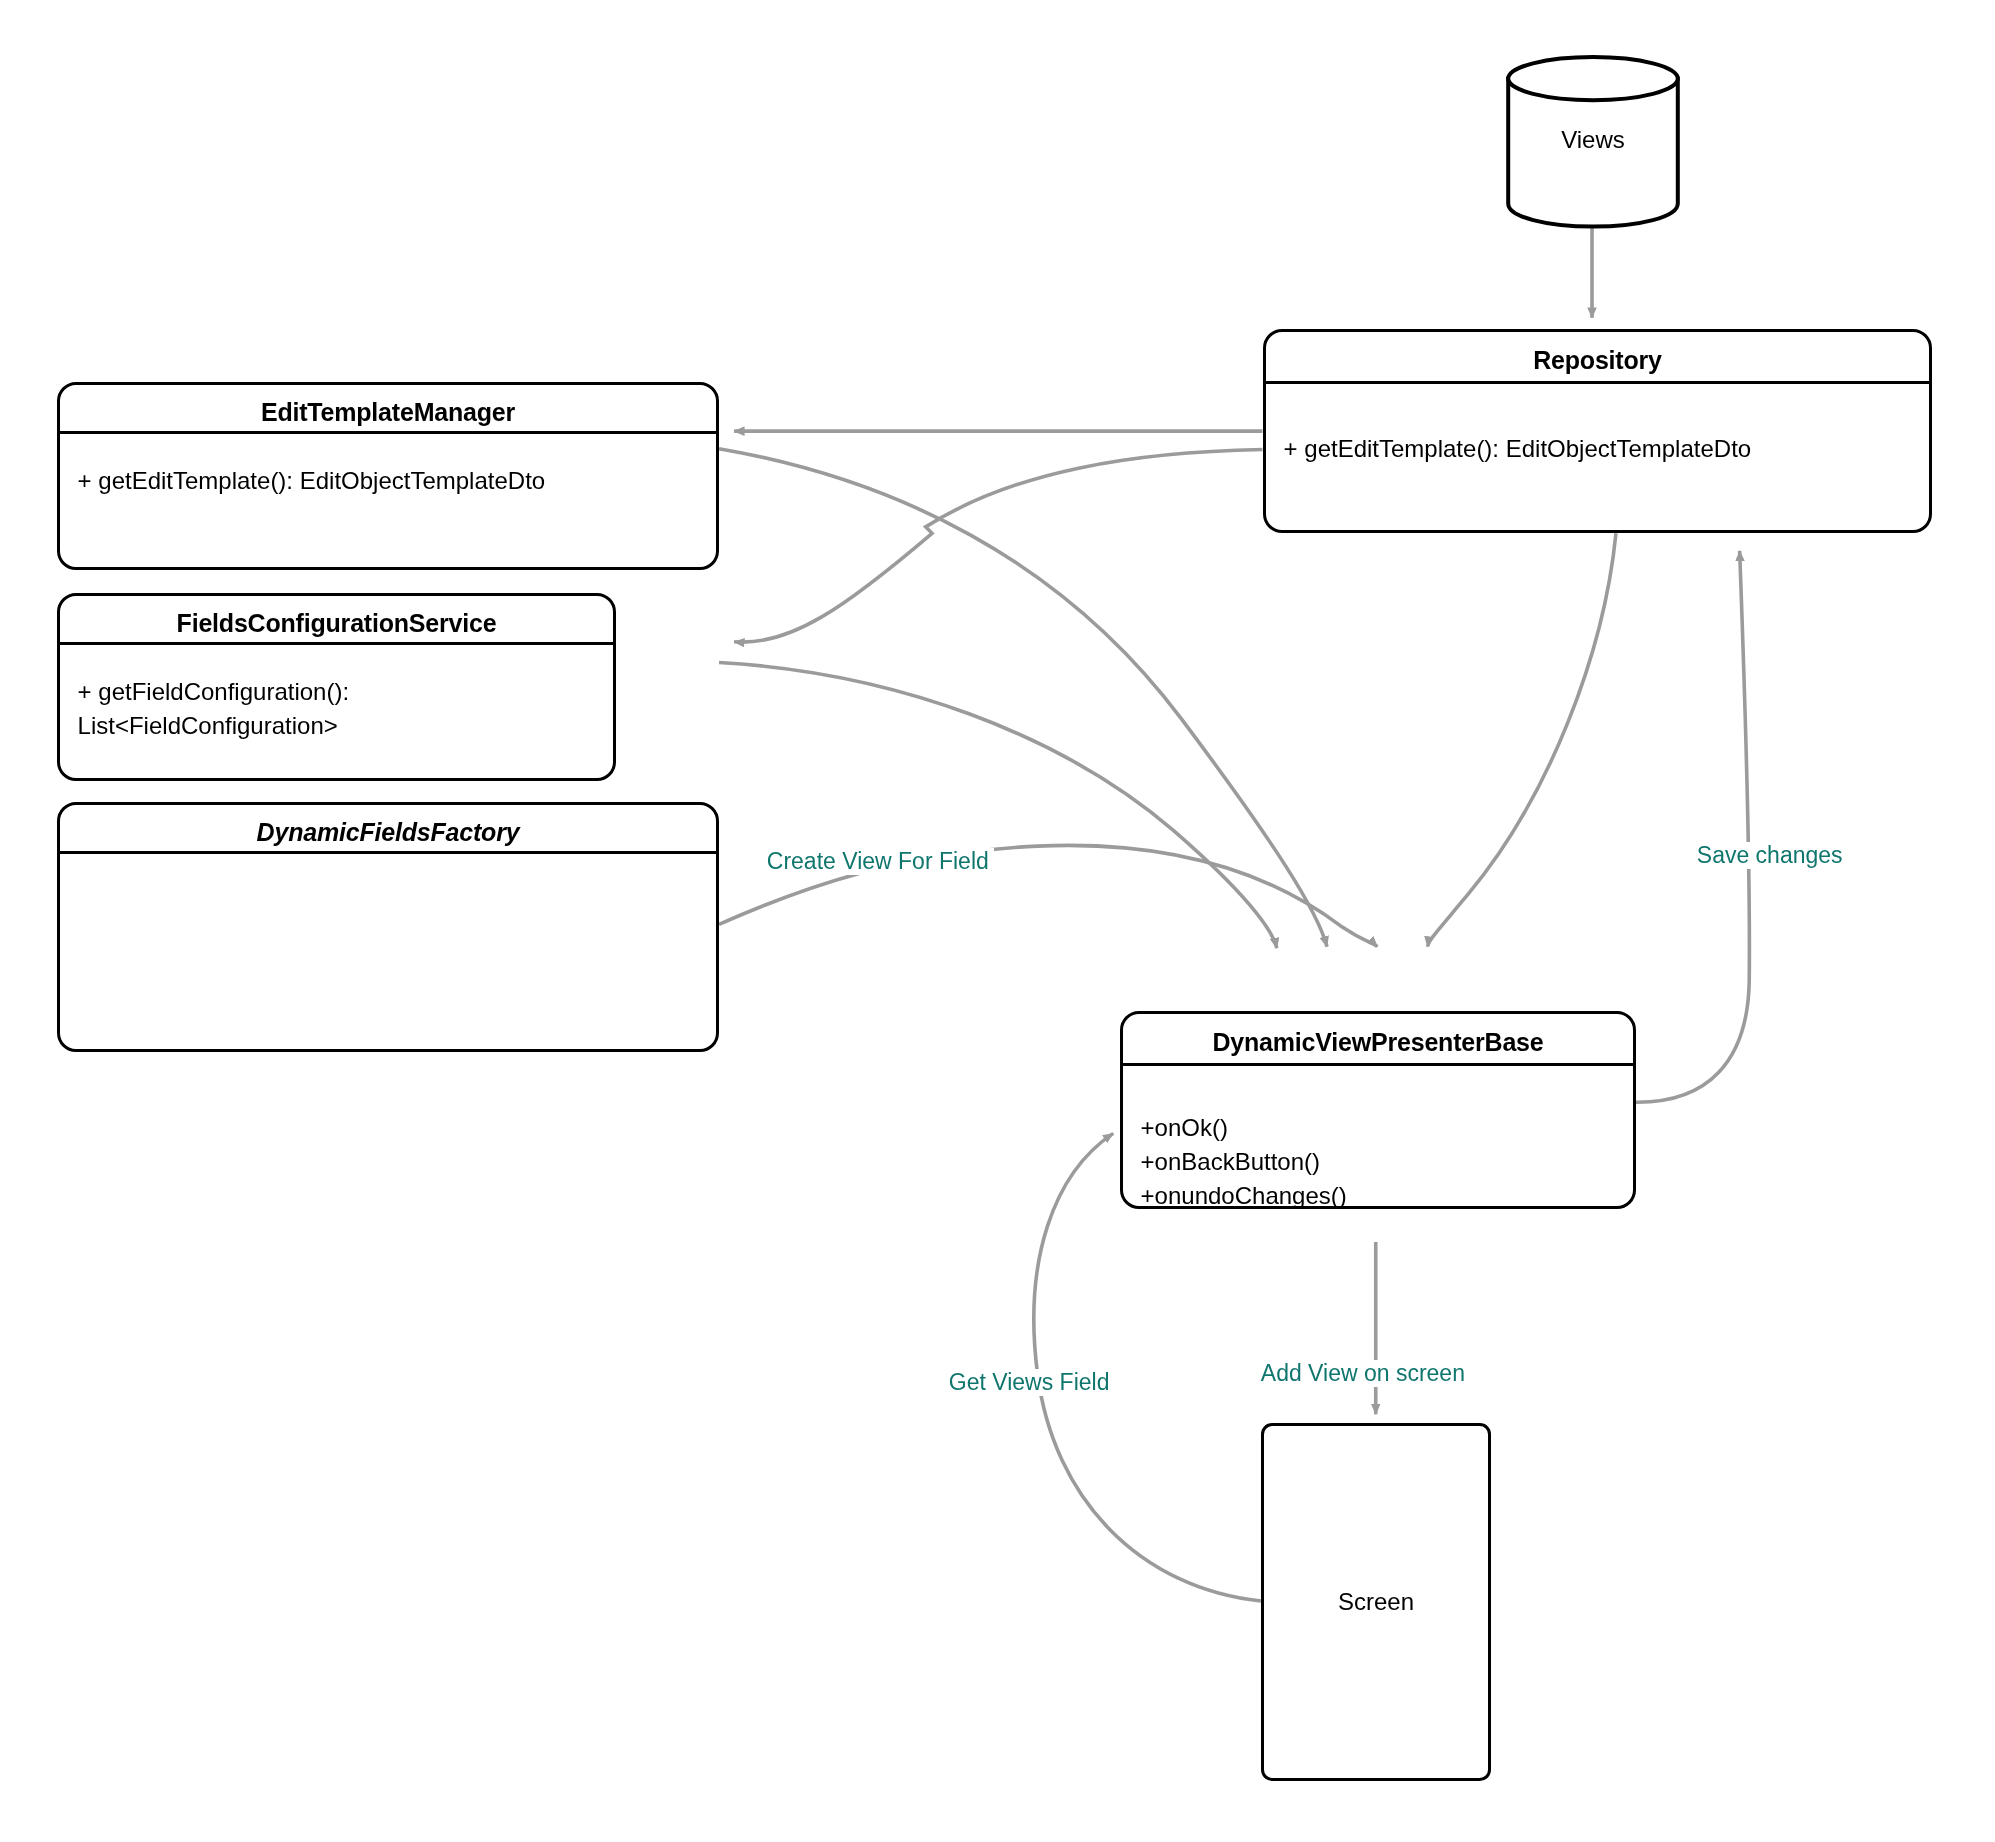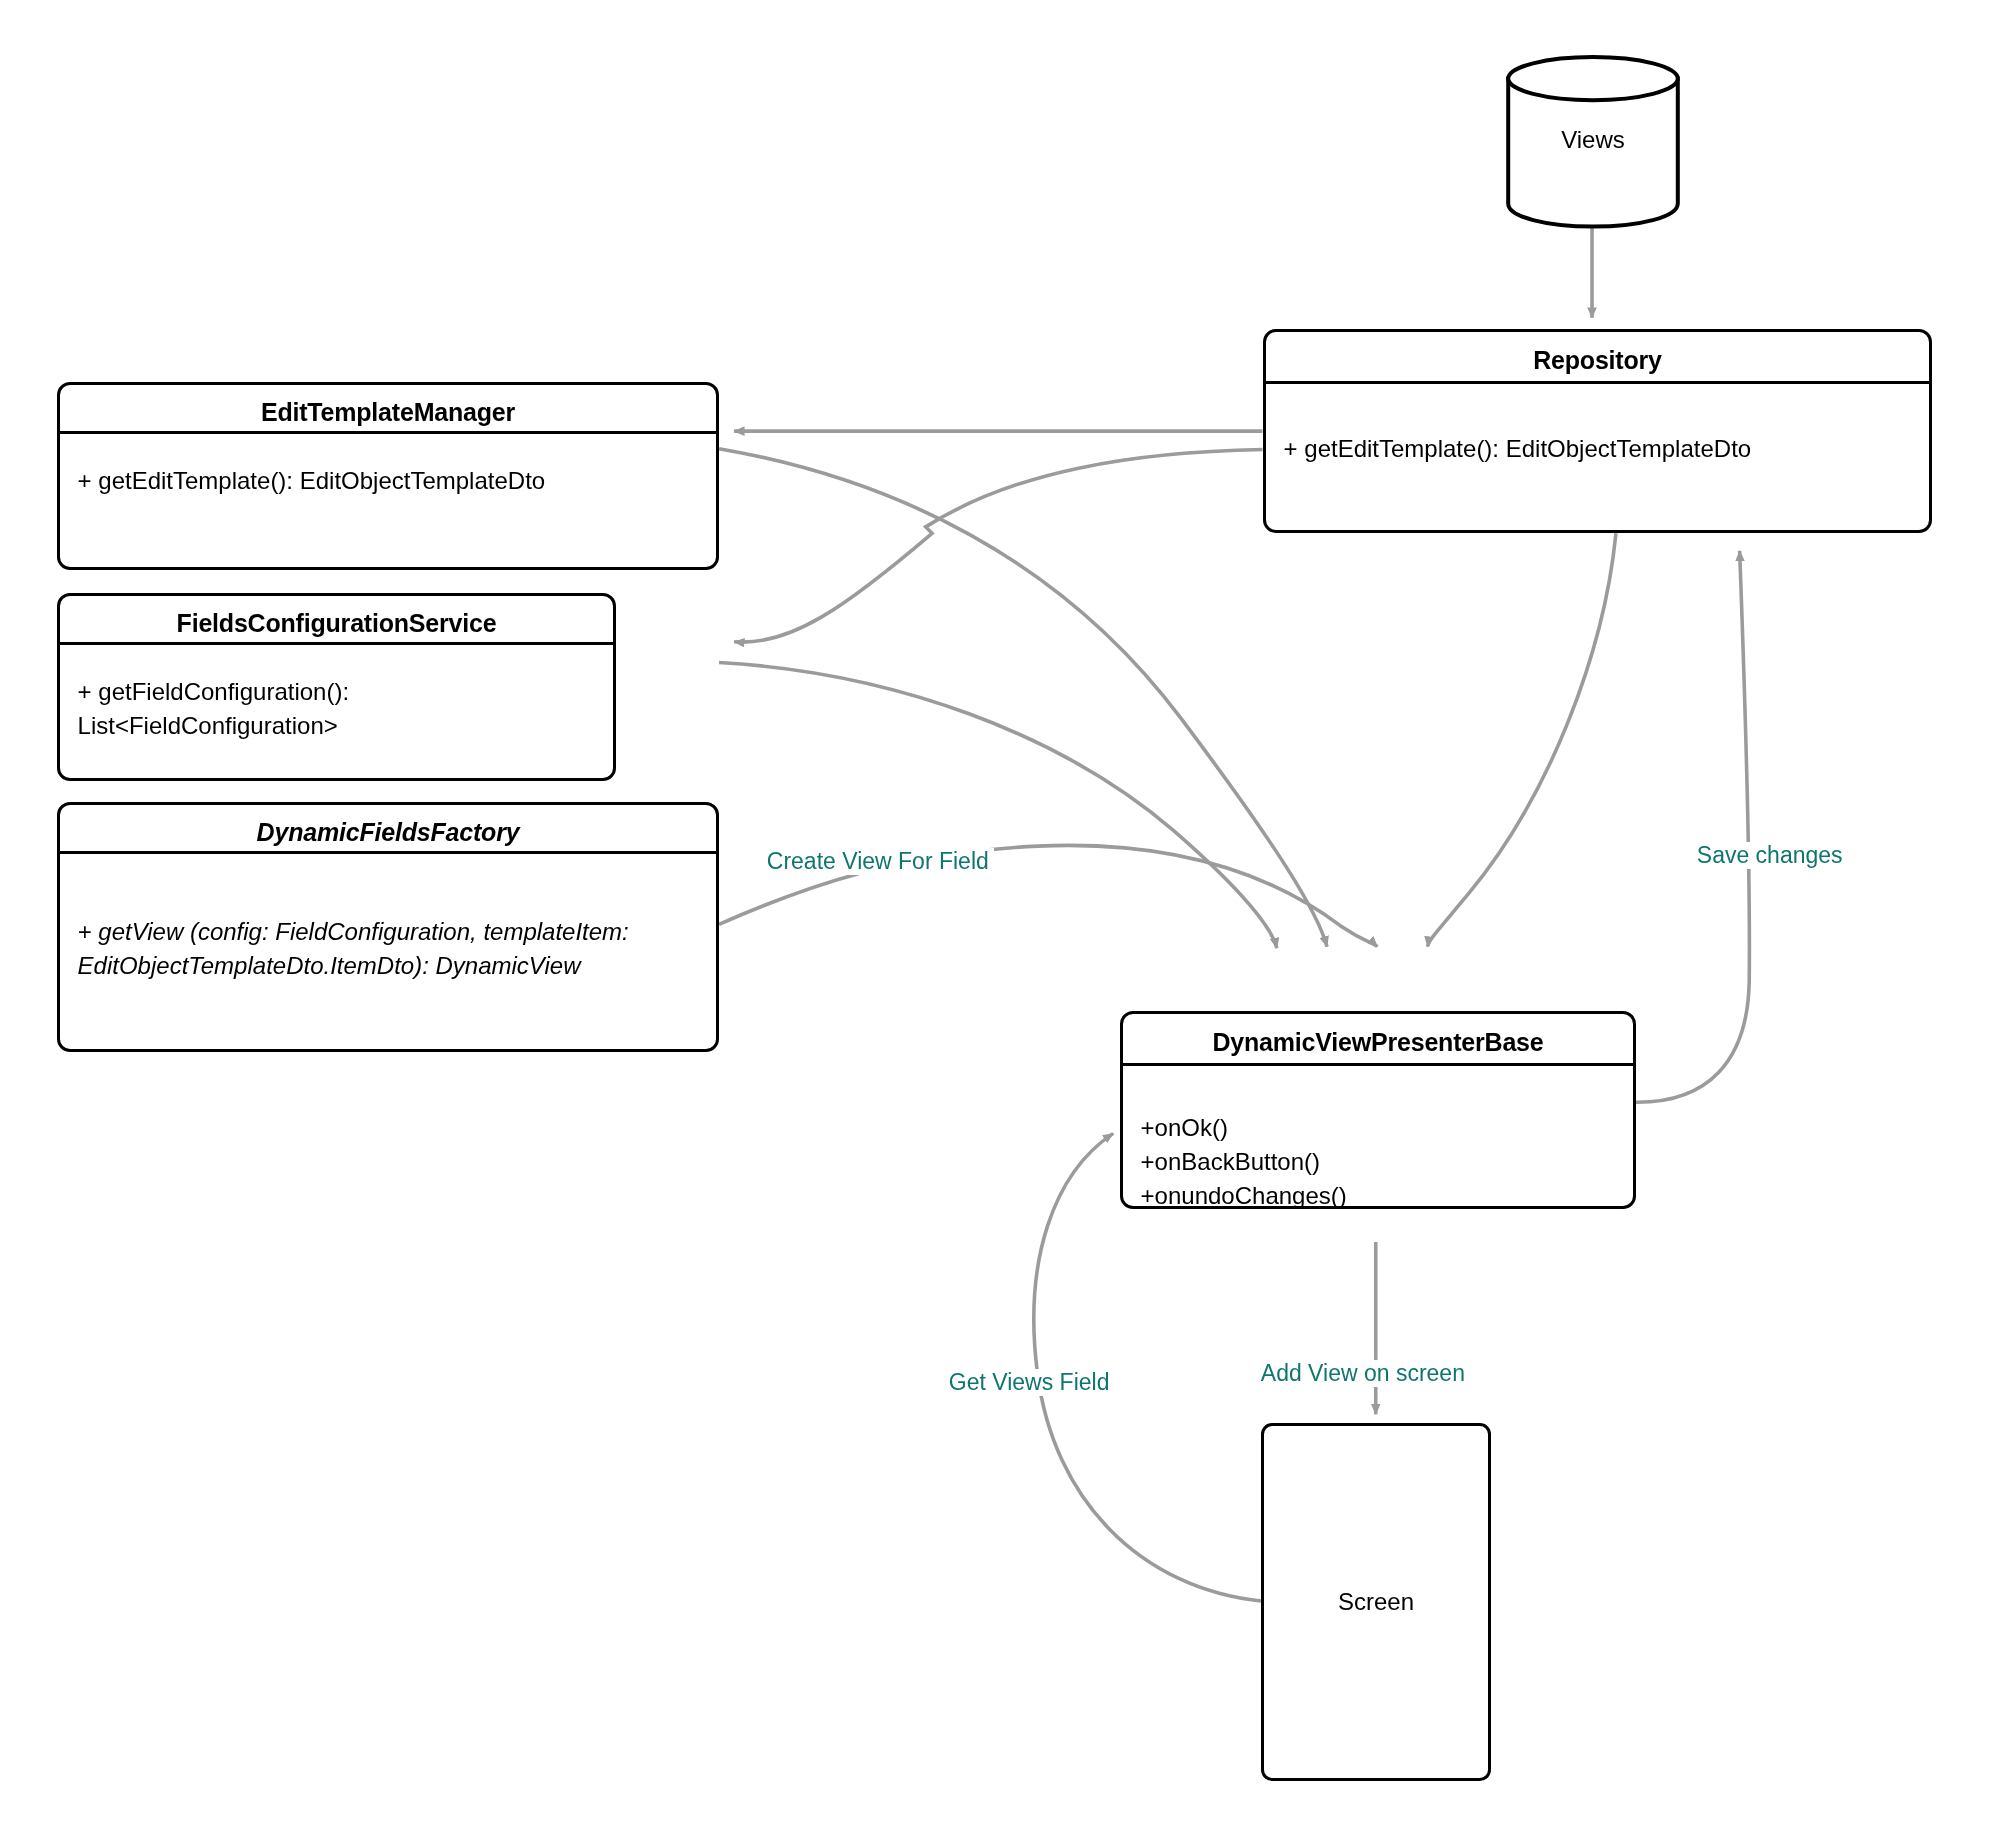--- a/index.html
+++ b/index.html
@@ -26,21 +26,21 @@
     top: 0;
     width: 1995px;
     height: 1843px;
   }
   
   .node {
     position: absolute;
     box-sizing: border-box;
     background: #ffffff;
     border: 3.2px solid #000000;
-    border-radius: 13px;
+    border-radius: 19px;
   }
   .node-title {
     position: absolute;
     left: 0;
     right: 0;
     text-align: center;
     font-weight: bold;
     font-size: 25px;
     letter-spacing: -0.2px;
     white-space: nowrap;
@@ -155,22 +155,20 @@
 
   <div class="node" style="left:57px; top:593px; width:559px; height:188px;">
     <div class="node-title" style="top:12.8px;">FieldsConfigurationService</div>
     <div class="node-divider" style="top:46px;"></div>
     <div class="node-members" style="top:79px;">+ getFieldConfiguration(): List&lt;FieldConfiguration&gt;</div>
   </div>
 
   <div class="node" style="left:57px; top:802px; width:662px; height:250px;font-style:italic;">
     <div class="node-title" style="top:12.8px;">DynamicFieldsFactory</div>
     <div class="node-divider" style="top:46px;"></div>
-    <div class="node-members" style="top:110px;">+ getView (config: FieldConfiguration, templateItem:
-EditObjectTemplateDto.ItemDto): DynamicView</div>
   </div>
 
   <div class="node" style="left:1120px; top:1011px; width:516px; height:198px;">
     <div class="node-title" style="top:13.6px;">DynamicViewPresenterBase</div>
     <div class="node-divider" style="top:49px;"></div>
     <div class="node-members" style="top:97px;">+onOk()
 +onBackButton()
 +onundoChanges()</div>
   </div>
 

